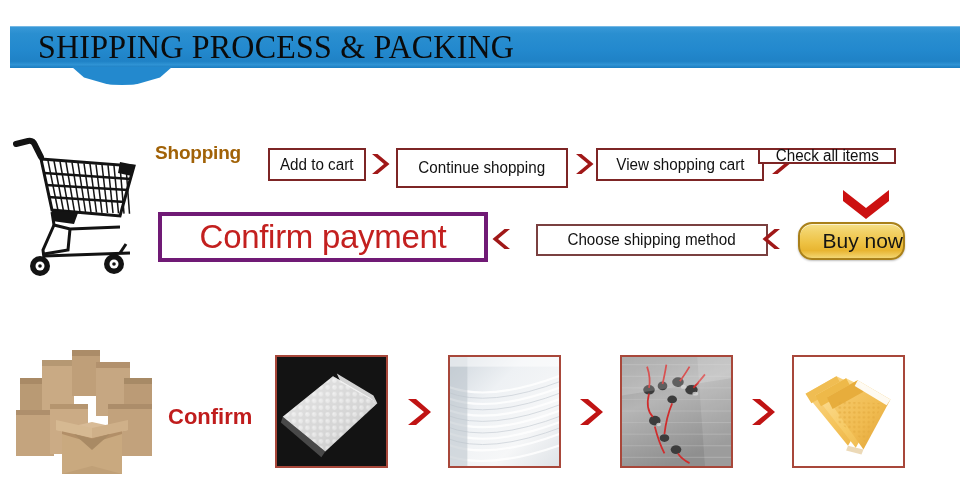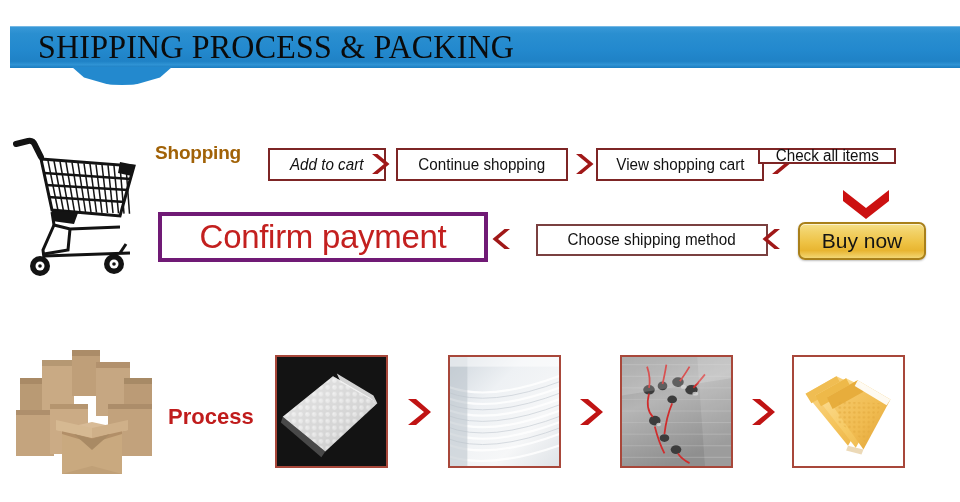--- a/index.html
+++ b/index.html
@@ -105,22 +105,22 @@
   .flow-box span { transform: scaleX(0.95); transform-origin: center; }
 
   .chev {
     position: absolute;
     width: 22px;
     height: 26px;
   }
   .chev svg { display: block; width: 100%; height: 100%; }
 
   
-  #box-add      { left: 268px; top: 148px; width: 118px;  height: 33px; font-style: italic; }
-  #box-continue { left: 396px; top: 148px; width: 172px; height: 33px; }
+  #box-add      { left: 268px; top: 148px; width: 98px;  height: 33px; }
+  #box-continue { left: 396px; top: 148px; width: 172px; height: 40px; }
   #box-view     { left: 596px; top: 148px; width: 168px; height: 33px; }
   #box-check    { left: 758px; top: 148px; width: 138px; height: 16px; }
 
   #chev-1 { left: 368px;  top: 151px; }
   #chev-2 { left: 572px;  top: 151px; }
   #chev-3 { left: 768px;  top: 151px; }
 
   
   #chev-down {
     position: absolute;
@@ -154,34 +154,34 @@
     border-color: #7a4040;
   }
   #box-shipmethod span { font-size: 16px; }
 
   #chev-l1 { left: 492px; top: 226px; }
   #chev-l2 { left: 762px; top: 226px; }
 
   #btn-buynow {
     position: absolute;
     left: 798px; top: 222px;
-    width: 128px; height: 38px;
+    width: 107px; height: 38px;
     box-sizing: border-box;
     border: 2px solid #a9801a;
-    border-radius: 7px;
+    border-radius: 14px;
     background: linear-gradient(to bottom,
         #f6e08a 0%,
         #f2d268 22%,
         #eec244 55%,
         #e8b531 78%,
         #f3d673 100%);
     box-shadow: inset 0 1px 0 rgba(255,255,255,0.6), 0 1px 2px rgba(0,0,0,0.25);
     display: flex;
     align-items: center;
-    justify-content: center;
+    justify-content: flex-end;
     font-size: 21px;
     color: #141414;
     white-space: nowrap;
   }
 
   
   .boxes-figure {
     position: absolute;
     left: 12px;
     top: 338px;
@@ -388,21 +388,21 @@
 
       <polygon points="44,82 80,90 80,100 44,92" fill="#d6b992"></polygon>
       <polygon points="116,82 80,90 80,100 116,92" fill="#cfb089"></polygon>
       <polygon points="62,96 80,101 98,96 80,112" fill="#a98a64"></polygon>
 
       <polygon points="50,136 80,128 110,136 80,136" fill="#b8976f" opacity="0.5"></polygon>
     </g>
   </svg>
 </div>
 
-<div class="pk-label">Process</div>
+<div class="pk-label">Confirm</div>
 
 <div class="thumb" id="thumb-1">
   <svg viewBox="0 0 113 113" xmlns="http://www.w3.org/2000/svg">
     <defs>
       <pattern id="bub" width="7" height="7" patternUnits="userSpaceOnUse">
         <rect width="7" height="7" fill="#dedede"></rect>
         <circle cx="3.5" cy="3.5" r="2.4" fill="#f4f4f4"></circle>
         <circle cx="2.7" cy="2.7" r="0.9" fill="#ffffff"></circle>
       </pattern>
       <linearGradient id="rollsh" x1="0" y1="0" x2="1" y2="1">

